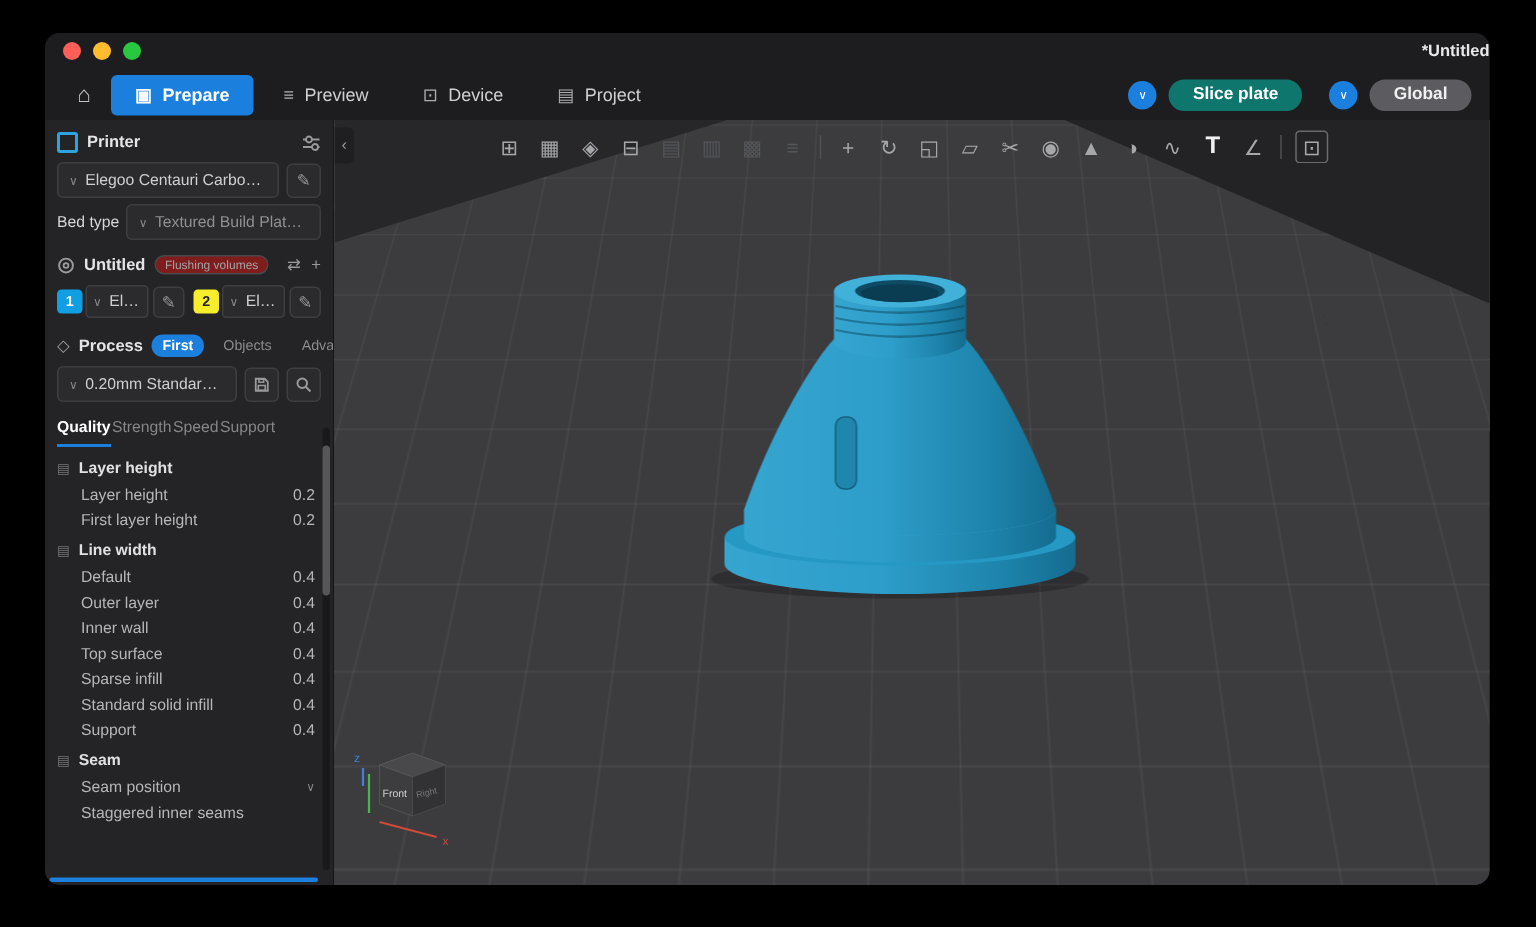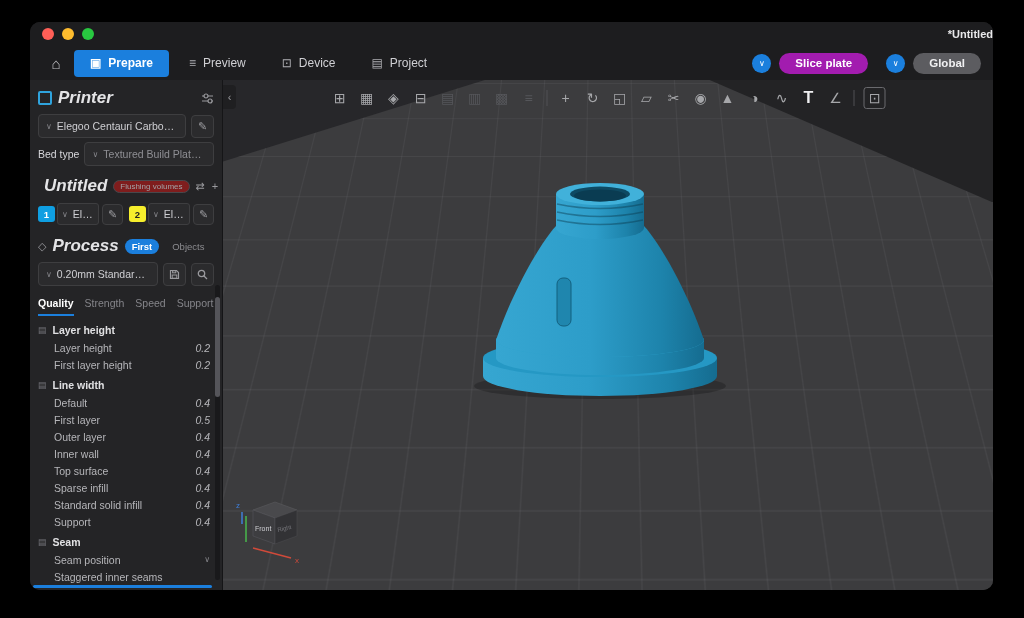--- a/index.html
+++ b/index.html
@@ -17,28 +17,28 @@
   .tabbar{height:34px;background:#1d1d1f;display:flex;align-items:center;padding:0 12px;gap:4px;}
   .home{color:#c0c0c4;font-size:15px;width:28px;text-align:center;}
   .tab{display:flex;align-items:center;gap:7px;height:27px;padding:0 16px;color:#d0d0d4;font-size:12px;border-radius:4px;}
   .tab .tico{font-size:12px;color:#aeaeb2;}
   .tab.active{background:#1b7fdd;color:#fff;font-weight:700;}
   .tab.active .tico{color:#fff;}
   .spacer{flex:1;}
   .drop-circle{width:19px;height:19px;border-radius:50%;background:#1b7fdd;color:#fff;font-size:8px;
                display:flex;align-items:center;justify-content:center;flex:0 0 auto;}
   .pill{height:21px;border-radius:11px;display:flex;align-items:center;padding:0 16px;font-size:11.5px;font-weight:600;}
-  .pill.slice{background:#a21caf;color:#fff;margin:0 14px 0 4px;}
+  .pill.slice{background:#0f766e;color:#fff;margin:0 14px 0 4px;}
   .pill.print{background:#5c5c60;color:#f0f0f2;margin-left:4px;}
   
   .content{position:absolute;top:58px;left:0;right:0;bottom:0;display:flex;}
   .sidebar{width:192px;min-width:192px;background:#242426;position:relative;display:flex;
            flex-direction:column;overflow:hidden;border-right:1px solid #151517;}
   .sec{display:flex;align-items:center;gap:6px;padding:8px 8px 4px 8px;}
-  .sec-title{color:#e4e4e6;font-size:17px;font-weight:700;font-style:italic;}
+  .sec-title{color:#e4e4e6;font-size:11px;font-weight:700;}
   .sec .right{margin-left:auto;display:flex;gap:7px;align-items:center;}
   .sq-icon{width:10px;height:10px;border:2px solid #2fa3dd;border-radius:2px;flex:0 0 auto;}
   .gicon{color:#9a9a9e;font-size:11px;}
   .row8{display:flex;align-items:center;gap:5px;padding:2px 8px;}
   .dropdown{background:#2b2b2d;border:1px solid #3e3e40;border-radius:4px;height:22px;display:flex;
             align-items:center;gap:5px;padding:0 7px;color:#cfcfd3;font-size:10.5px;min-width:0;flex:1;}
   .dropdown .chev{color:#85858a;font-size:8px;flex:0 0 auto;}
   .dropdown .dtext{white-space:nowrap;overflow:hidden;text-overflow:ellipsis;}
   .dropdown .dtext.dim{color:#8f8f94;}
   .icon-box{width:21px;height:21px;border:1px solid #3e3e40;border-radius:4px;display:flex;align-items:center;
@@ -47,30 +47,30 @@
   .mini-pill{background:#7f1d1d;border:1px solid #48484c;border-radius:8px;color:#a2a2a6;font-size:8px;
              padding:1px 6px;white-space:nowrap;}
   .fil-row{display:flex;gap:6px;padding:3px 8px;}
   .fil{display:flex;align-items:center;flex:1;min-width:0;}
   .badge{width:17px;height:16px;border-radius:3px;font-size:9.5px;font-weight:700;display:flex;
          align-items:center;justify-content:center;flex:0 0 auto;}
   .fil .dropdown{height:20px;border-radius:3px;margin:0 3px 0 2px;padding:0 4px;}
   .fil .icon-box{width:19px;height:19px;}
   .mode-pill{font-size:9.5px;color:#8c8c90;padding:2px 7px;border-radius:9px;white-space:nowrap;}
   .mode-pill.active{background:#1b7fdd;color:#fff;font-weight:700;}
-  .qtabs{display:flex;gap:11px;padding:9px 8px 0 8px;white-space:nowrap;overflow:hidden;}
+  .qtabs{display:flex;gap:1px;padding:9px 8px 0 8px;white-space:nowrap;overflow:hidden;}
   .qtab{font-size:10.5px;color:#85858a;padding-bottom:5px;}
   .qtab.active{color:#fff;font-weight:700;border-bottom:2px solid #1b7fdd;}
   .settings{flex:1;overflow:hidden;margin-top:2px;position:relative;}
   .g-head{display:flex;align-items:center;gap:6px;padding:6px 8px 3px 8px;}
   .g-head .gico{color:#74747a;font-size:9px;}
   .g-head .gtitle{color:#e0e0e2;font-size:10.5px;font-weight:700;}
   .s-row{display:flex;align-items:center;padding:2.5px 12px 2.5px 24px;}
   .s-label{flex:1;color:#b6b6ba;font-size:10.5px;white-space:nowrap;overflow:hidden;text-overflow:ellipsis;}
-  .s-value{color:#b6b6ba;font-size:10.5px;margin-left:22px;font-style:italic;}
+  .s-value{color:#b6b6ba;font-size:10.5px;margin-left:22px;}
   .s-chev{color:#85858a;font-size:8px;margin-left:6px;}
   .sb-track{position:absolute;top:205px;bottom:10px;right:2px;width:5px;background:#19191b;border-radius:3px;}
   .sb-thumb{position:absolute;top:12px;height:100px;left:0;right:0;background:#55555a;border-radius:3px;}
   .side-accent{position:absolute;left:3px;right:10px;bottom:2px;height:3px;background:#1b7fdd;border-radius:2px;}
   
   .viewport{flex:1;position:relative;background:#2a2a2c;overflow:hidden;}
   .plate{position:absolute;left:-18%;top:-6%;width:136%;height:165%;background:#3c3c3e;
      background-image:
        repeating-linear-gradient(0deg, rgba(118,118,122,.17) 0 1px, transparent 1px 42px),
        repeating-linear-gradient(90deg, rgba(118,118,122,.17) 0 1px, transparent 1px 42px);
@@ -244,24 +244,20 @@
           </div>
           <div class="g-head">
             <span class="gico">▤</span>
             <span class="gtitle">Line width</span>
           </div>
           <div class="s-row">
             <span class="s-label">Default</span>
             <span class="s-value">0.4</span>
           </div>
           <div class="s-row">
-            <span class="s-label">First layer</span>
-            <span class="s-value">0.5</span>
-          </div>
-          <div class="s-row">
             <span class="s-label">Outer layer</span>
             <span class="s-value">0.4</span>
           </div>
           <div class="s-row">
             <span class="s-label">Inner wall</span>
             <span class="s-value">0.4</span>
           </div>
           <div class="s-row">
             <span class="s-label">Top surface</span>
             <span class="s-value">0.4</span>

